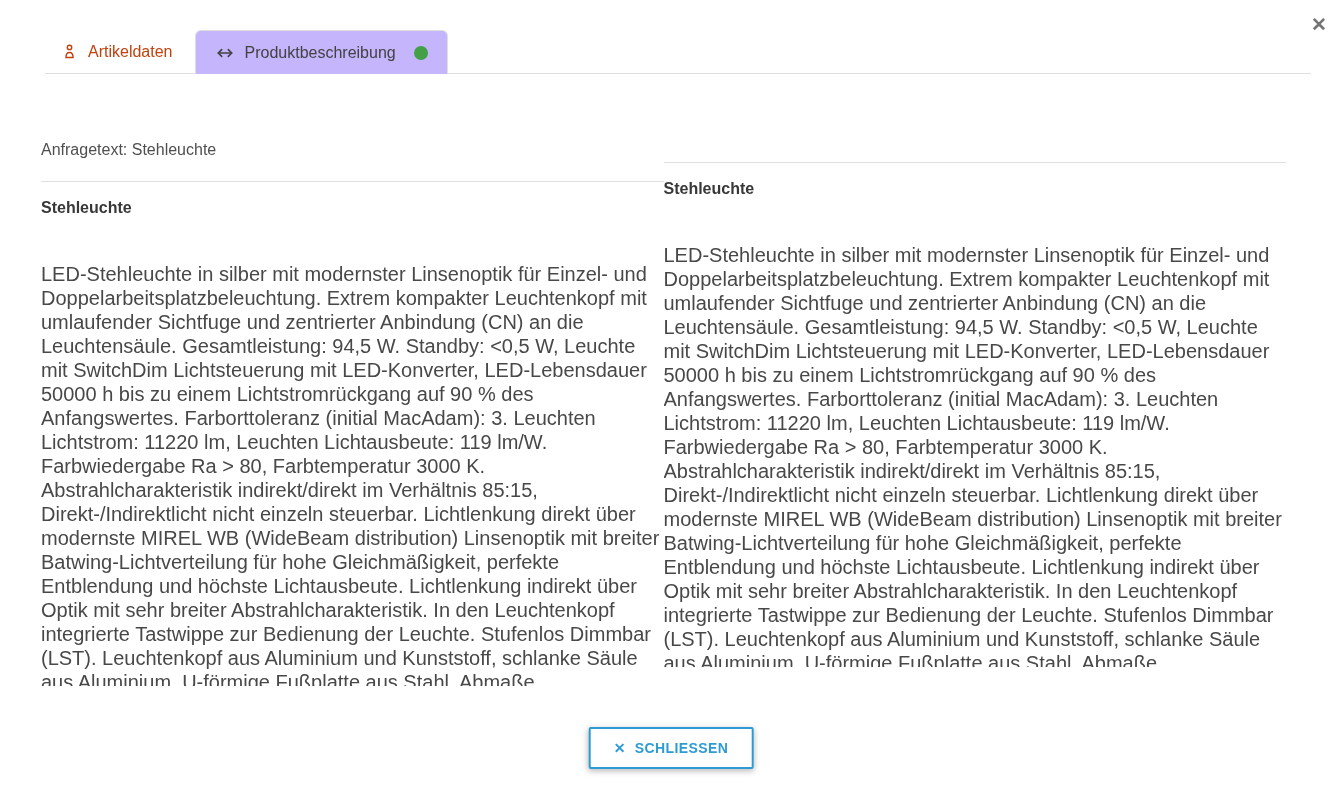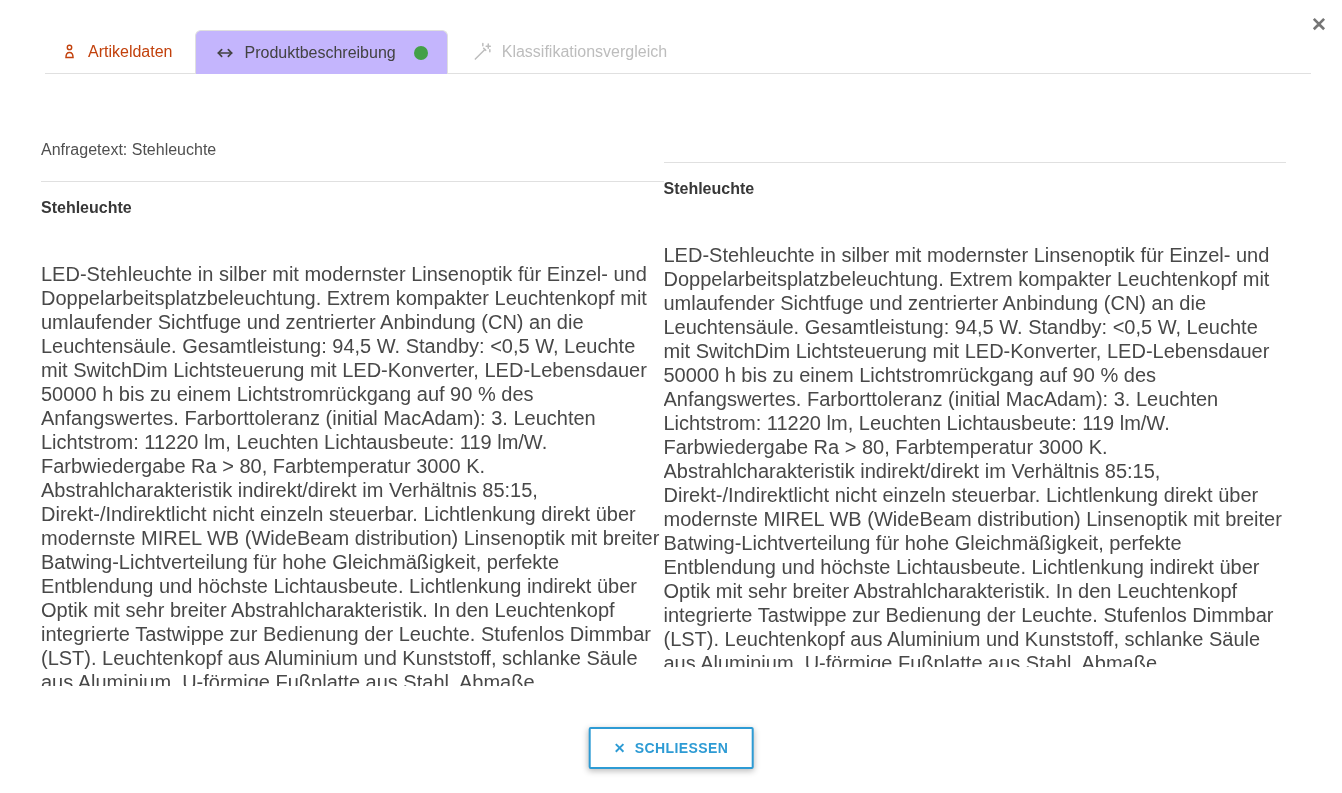--- a/index.html
+++ b/index.html
@@ -100,33 +100,20 @@
       <svg viewBox="0 0 24 24" width="20" height="20" fill="none" stroke="currentColor" stroke-width="2" stroke-linecap="round" stroke-linejoin="round">
         <path d="M4 12h16"></path>
         <path d="M8 8l-4 4 4 4"></path>
         <path d="M16 8l4 4-4 4"></path>
       </svg>
     </span>
     <span>Produktbeschreibung</span>
     <span class="status-dot"></span>
   </div>
 
-  <div class="tab tab-disabled">
-    <span class="ticon">
-      <svg viewBox="0 0 24 24" width="20" height="20" fill="none" stroke="currentColor" stroke-width="1.8" stroke-linecap="round">
-        <path d="M4 20.5L15.5 9"></path>
-        <path d="M14 7.5l2.5 2.5"></path>
-        <path d="M19.5 2.5v5"></path>
-        <path d="M17 5h5"></path>
-        <path d="M13 1.8v2.6"></path>
-        <path d="M21.4 9.2v2.6"></path>
-      </svg>
-    </span>
-    <span>Klassifikationsvergleich</span>
-  </div>
 </div>
 
 <div class="content">
   <div class="col">
     <div class="col-header">Anfragetext: Stehleuchte</div>
     <hr class="col-divider">
     <div class="col-title">Stehleuchte</div>
     <div class="col-body">LED-Stehleuchte in silber mit modernster Linsenoptik für Einzel- und Doppelarbeitsplatzbeleuchtung. Extrem kompakter Leuchtenkopf mit umlaufender Sichtfuge und zentrierter Anbindung (CN) an die Leuchtensäule. Gesamtleistung: 94,5 W. Standby: &lt;0,5 W, Leuchte mit SwitchDim Lichtsteuerung mit LED-Konverter, LED-Lebensdauer 50000 h bis zu einem Lichtstromrückgang auf 90 % des Anfangswertes. Farborttoleranz (initial MacAdam): 3. Leuchten Lichtstrom: 11220 lm, Leuchten Lichtausbeute: 119 lm/W. Farbwiedergabe Ra &gt; 80, Farbtemperatur 3000 K. Abstrahlcharakteristik indirekt/direkt im Verhältnis 85:15, Direkt-/Indirektlicht nicht einzeln steuerbar. Lichtlenkung direkt über modernste MIREL WB (WideBeam distribution) Linsenoptik mit breiter Batwing-Lichtverteilung für hohe Gleichmäßigkeit, perfekte Entblendung und höchste Lichtausbeute. Lichtlenkung indirekt über Optik mit sehr breiter Abstrahlcharakteristik. In den Leuchtenkopf integrierte Tastwippe zur Bedienung der Leuchte. Stufenlos Dimmbar (LST). Leuchtenkopf aus Aluminium und Kunststoff, schlanke Säule aus Aluminium, U-förmige Fußplatte aus Stahl. Abmaße Leuchtenkopf: 620 x 323 x 32 mm, Abmaße Säule: 55 x 30 mm, Höhe/Leuchte: 1943 mm, Abmaße Fußplatte: 450 x 340 x 15 mm. Leuchte in silber, pulverbeschichtet. Anschlusskabel 3,0 m in schwarz mit Schutzkontaktstecker (Schuko) lt. DIN 49441 Form R2, Leuchtenkomponenten getrennt verpackt, Leuchte halogenfrei verdrahtet</div>
   </div>
   <div class="col">

